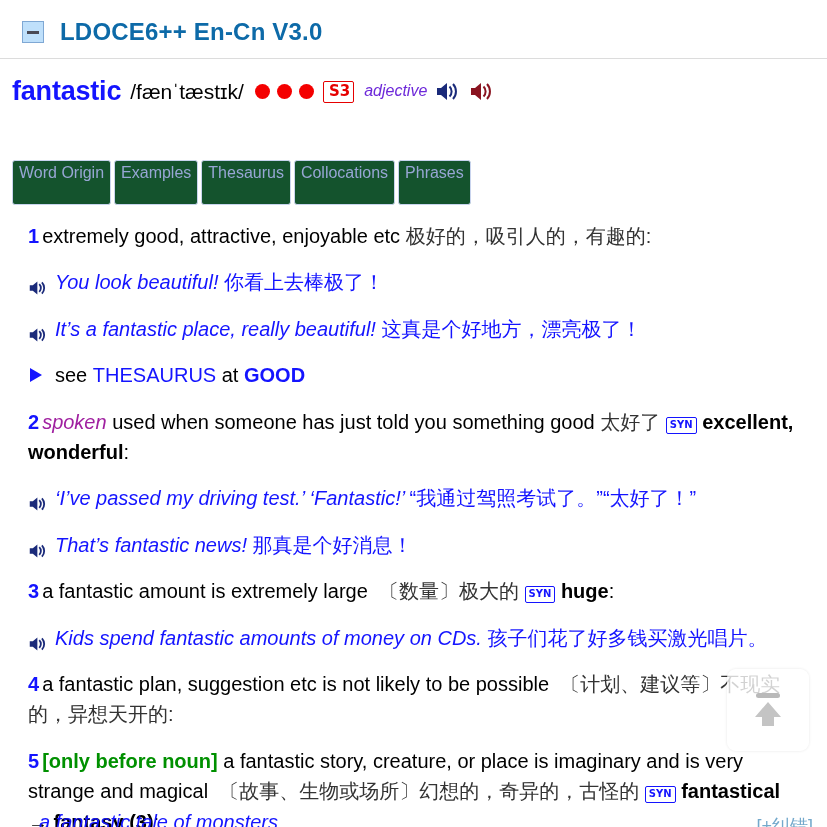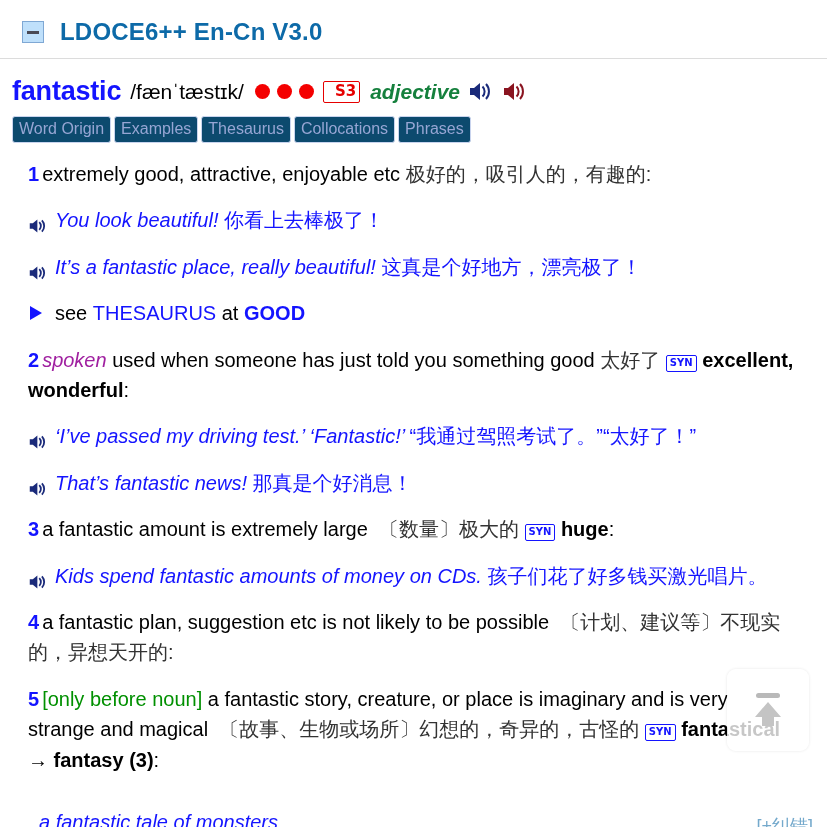--- a/index.html
+++ b/index.html
@@ -58,21 +58,21 @@
     font-size: 20px;
     line-height: 1.52;
     color: #000000;
   }
 
   
   #headword-line {
     display: flex;
     align-items: center;
     flex-wrap: nowrap;
-    margin-bottom: 4px;
+    margin-bottom: 12px;
     white-space: nowrap;
   }
   .headword {
     font-size: 27px;
     font-weight: bold;
     color: #1414ff;
     letter-spacing: -0.2px;
   }
   .pron {
     font-size: 21px;
@@ -92,74 +92,76 @@
     margin-right: 7px;
     display: inline-block;
   }
   .badge-s3 {
     display: inline-block;
     border: 1.5px solid #e60000;
     color: #e60000;
     font-weight: bold;
     font-size: 15px;
     line-height: 1;
-    padding: 2px 3px 3px 11px;
+    padding: 2px 3px 3px 5px;
     margin-left: 2px;
     border-radius: 2px;
     font-family: "DejaVu Sans", sans-serif;
   }
   .pos {
-    color: #15803d;
+    color: #6d28d9;
     font-style: italic;
-    font-size: 21px;
+    font-size: 16px;
     margin-left: 10px;
-    font-weight: bold;
+    font-weight: normal;
   }
   .spk {
     display: inline-block;
     margin-left: 9px;
     vertical-align: middle;
     line-height: 0;
   }
 
   
   #btn-row {
     display: flex;
     gap: 3px;
     margin: 4px 0 6px 0;
   }
   .xbtn {
     border: 1px solid #c9d4ee;
-    background: #0c4a6e;
+    background: #14532d;
     color: #97a6d4;
     font-size: 16px;
     line-height: 1;
-    padding: 4px 6px 5px 6px;
+    padding: 4px 6px 23px 6px;
     border-radius: 3px;
     white-space: nowrap;
+    margin-top: 36px;
   }
 
   
   .sense, .example, .xref, .syn-line {
     margin: 16px;
     padding: 0;
   }
   .sense-num {
     color: #1414ff;
     font-weight: bold;
     margin-right: 3px;
   }
   .en-def { color: #000; }
   .cn-def { color: #333; }
   .reg {  
     color: #a020a0;
     font-style: italic;
   }
   .gram { 
     color: #009000;
+    font-weight: bold;
   }
   .badge-syn {
     display: inline-block;
     border: 1.5px solid #1414ff;
     color: #1414ff;
     font-weight: bold;
     font-size: 10px;
     line-height: 1;
     padding: 2px 3px 3px 3px;
     border-radius: 2px;

